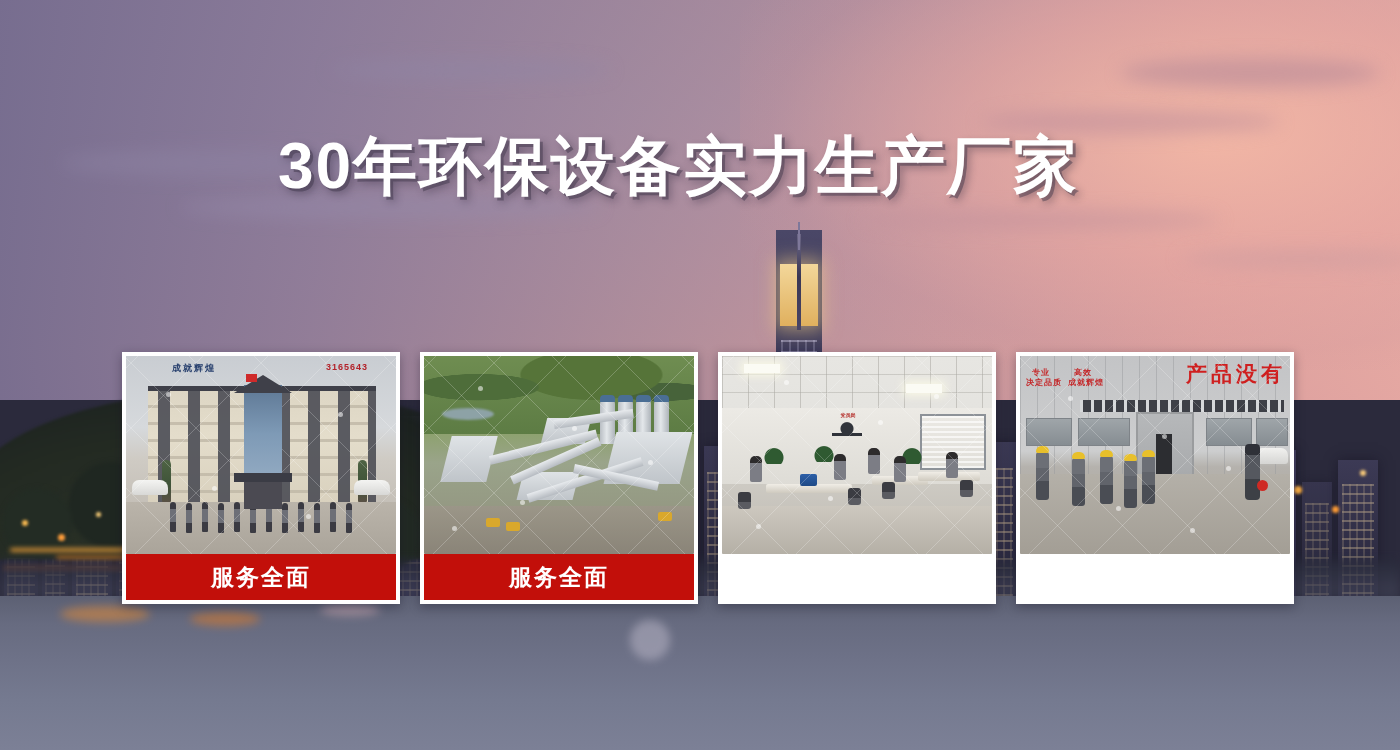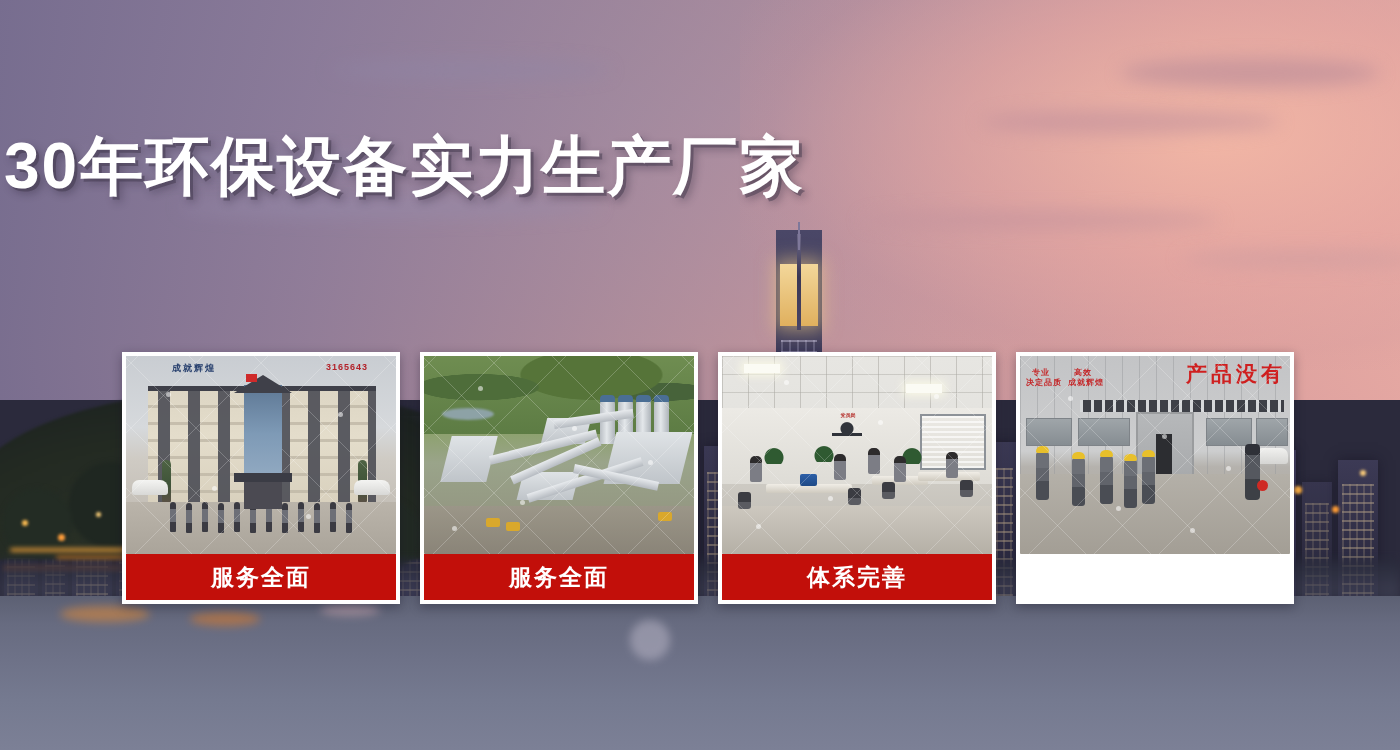--- a/index.html
+++ b/index.html
@@ -171,23 +171,23 @@
   .reflection {
     position: absolute;
     border-radius: 50%;
     filter: blur(4px);
     opacity: .55;
   }
 
   
   .headline {
     position: absolute;
-    left: 4px; top: 132px;
+    left: 16px; top: 132px;
     width: 1325px;
-    text-align: left;
+    text-align: center;
     font-size: 64px;
     font-weight: bold;
     color: #ffffff;
     letter-spacing: 2px;
     line-height: 1.08;
     text-shadow:
        3px 3px 0 rgba(60,50,70,0.45),
        5px 5px 9px rgba(45,38,58,0.40);
     white-space: nowrap;
   }
@@ -704,21 +704,20 @@
           <div class="chair" style="left:238px; top:124px;"></div>
         </div>
         <div class="wm">
           <div class="wm-dot" style="left:62px;  top:24px;"></div>
           <div class="wm-dot" style="left:156px; top:64px;"></div>
           <div class="wm-dot" style="left:106px; top:140px;"></div>
           <div class="wm-dot" style="left:212px; top:38px;"></div>
           <div class="wm-dot" style="left:34px;  top:168px;"></div>
         </div>
       </div>
-      <div class="card-caption">体系完善</div>
     </div>
 
     <div class="card">
       <div class="card-photo">
         <div class="p4">
           <div class="facade"></div>
           <div class="big-red">产品没有</div>
           <div class="slogan" style="left:6px;   width:30px;">专业<br>决定品质</div>
           <div class="slogan" style="left:48px;  width:30px;">高效<br>成就辉煌</div>
           <div class="strip"></div>

